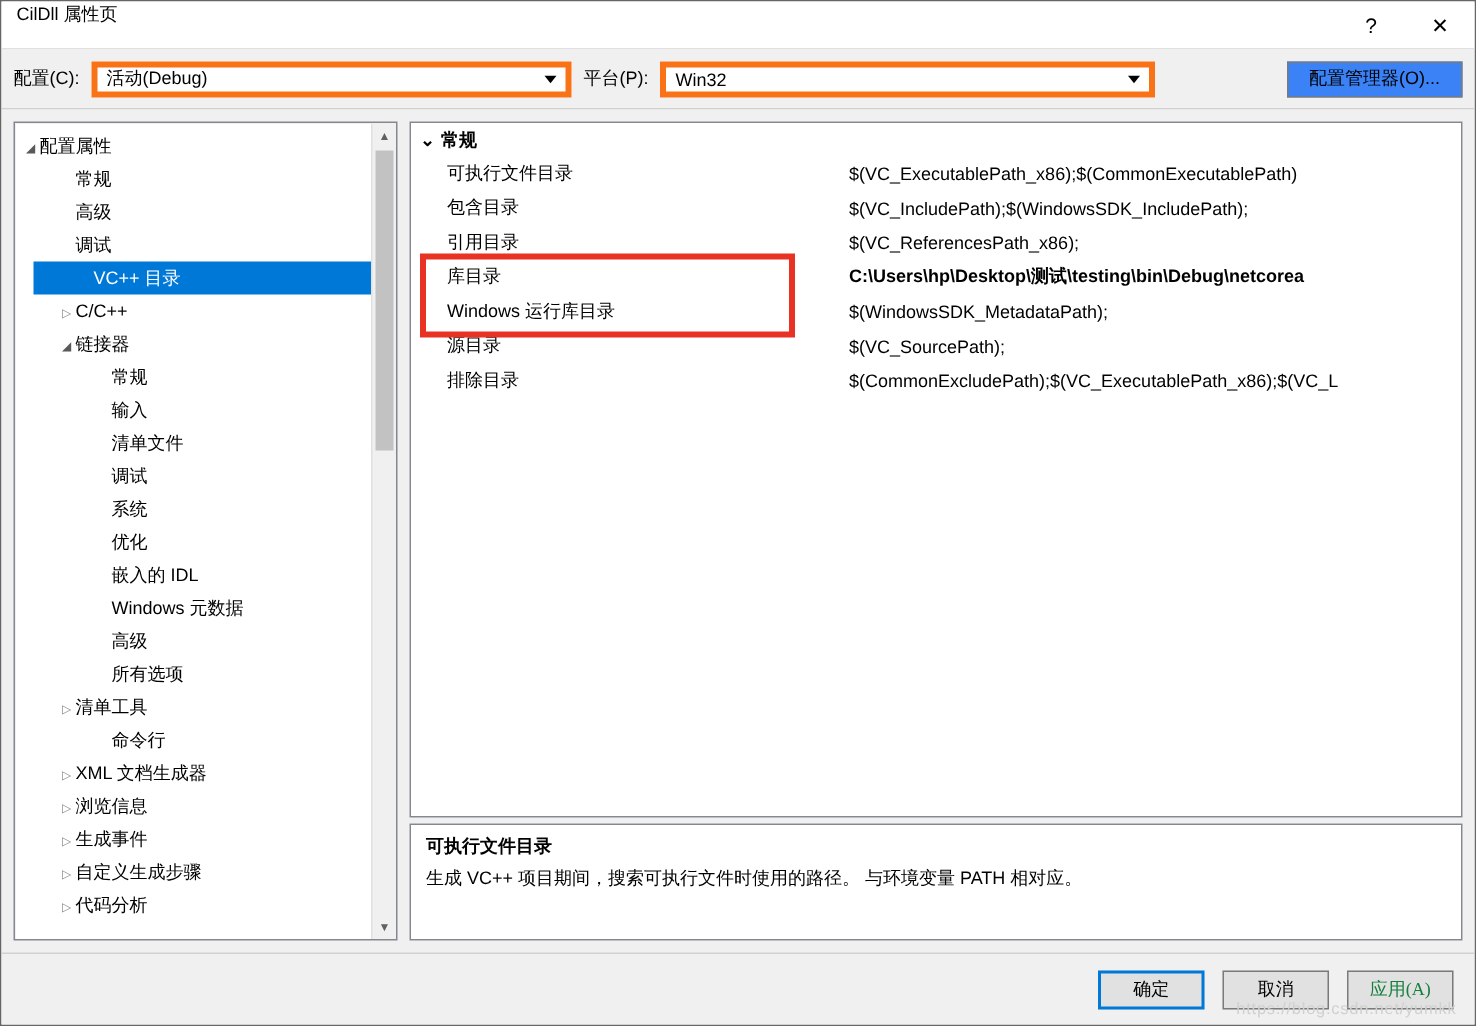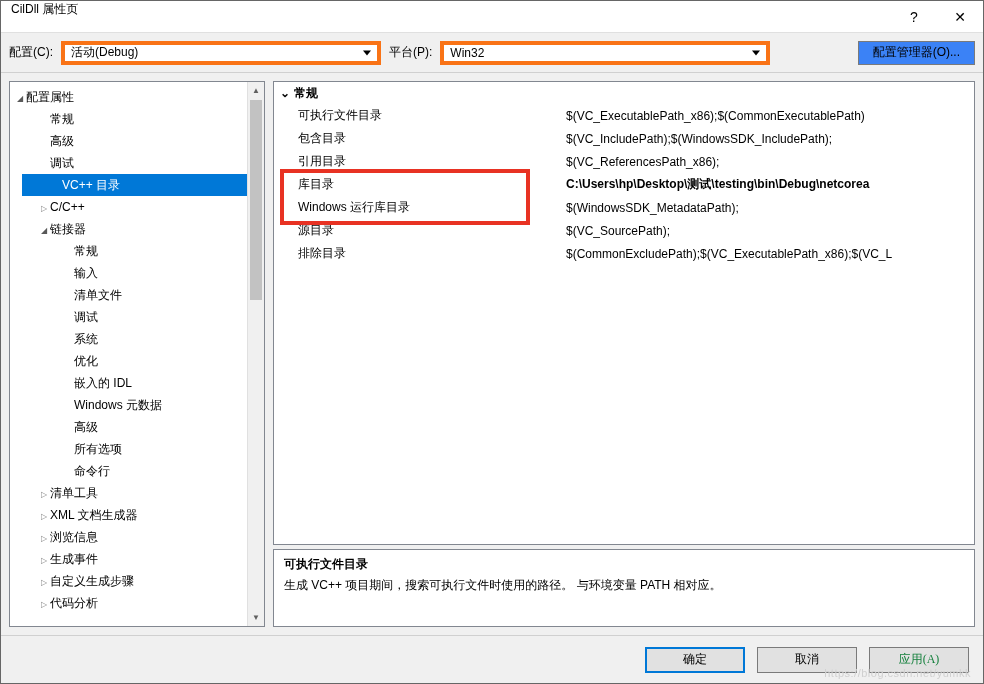--- a/index.html
+++ b/index.html
@@ -34,21 +34,21 @@
 .group-header .exp::before { content: "⌄"; font-size: 12px; font-weight: bold; }
 .prop-row { height: 23px; display: flex; align-items: center; font-size: 12px; }
 .prop-row .key { width: 260px; padding-left: 24px; overflow: hidden; }
 .prop-row .val { flex: 1; padding-left: 4px; overflow: hidden; white-space: nowrap; margin-left: 28px; }
 .prop-row .val.bold { font-weight: bold; }
 .prop-highlight { position: absolute; border: 4px solid #e83223; pointer-events: none; }
 .desc-panel { height: 78px; border: 1px solid #828790; background: #fff; padding: 6px 10px; }
 .desc-panel .desc-title { font-weight: bold; font-size: 12px; margin-bottom: 4px; }
 .desc-panel .desc-body { font-size: 12px; }
 .footer { height: 48px; display: flex; align-items: center; justify-content: flex-end; gap: 12px; padding: 0 14px; background: #f0f0f0; border-top: 1px solid #d0d0d0; position: relative; }
-.footer .dlg-btn { width: 100px; height: 26px; border: 1px solid #7a7a7a; background: #e1e1e1; font-size: 12px; display: flex; align-items: center; justify-content: center; }
+.footer .dlg-btn { width: 71px; height: 26px; border: 1px solid #7a7a7a; background: #e1e1e1; font-size: 12px; display: flex; align-items: center; justify-content: center; }
 .footer .dlg-btn.primary { border: 2px solid #0078d7; background: #e1e1e1; }
 .footer .dlg-btn.disabled { color: #15803d; font-family: Liberation Serif, serif; }
 .watermark { position: absolute; right: 12px; bottom: 4px; color: #d0d0d0; font-size: 11px; pointer-events: none; letter-spacing: 0.5px; }
 .scrollbar-v { position: absolute; right: 0; top: 0; bottom: 0; width: 17px; background: #f0f0f0; border-left: 1px solid #e0e0e0; }
 .scrollbar-v .thumb { position: absolute; left: 2px; right: 2px; top: 18px; height: 200px; background: #c2c2c2; }
 .scrollbar-v .arr { position: absolute; left: 0; right: 0; height: 17px; display: flex; align-items: center; justify-content: center; font-size: 8px; color: #606060; }
 .scrollbar-v .arr.up { top: 0; }
 .scrollbar-v .arr.down { bottom: 0; }
 </style>
 </head>
@@ -140,27 +140,27 @@
             <span>Windows 元数据</span>
           </div>
           <div class="item lvl2">
             <span class="arrow none"></span>
             <span>高级</span>
           </div>
           <div class="item lvl2">
             <span class="arrow none"></span>
             <span>所有选项</span>
           </div>
+          <div class="item lvl1">
+            <span class="arrow closed"></span>
+            <span>清单工具</span>
+          </div>
           <div class="item lvl2">
             <span class="arrow none"></span>
             <span>命令行</span>
-          </div>
-          <div class="item lvl1">
-            <span class="arrow closed"></span>
-            <span>清单工具</span>
           </div>
           <div class="item lvl1">
             <span class="arrow closed"></span>
             <span>XML 文档生成器</span>
           </div>
           <div class="item lvl1">
             <span class="arrow closed"></span>
             <span>浏览信息</span>
           </div>
           <div class="item lvl1">

